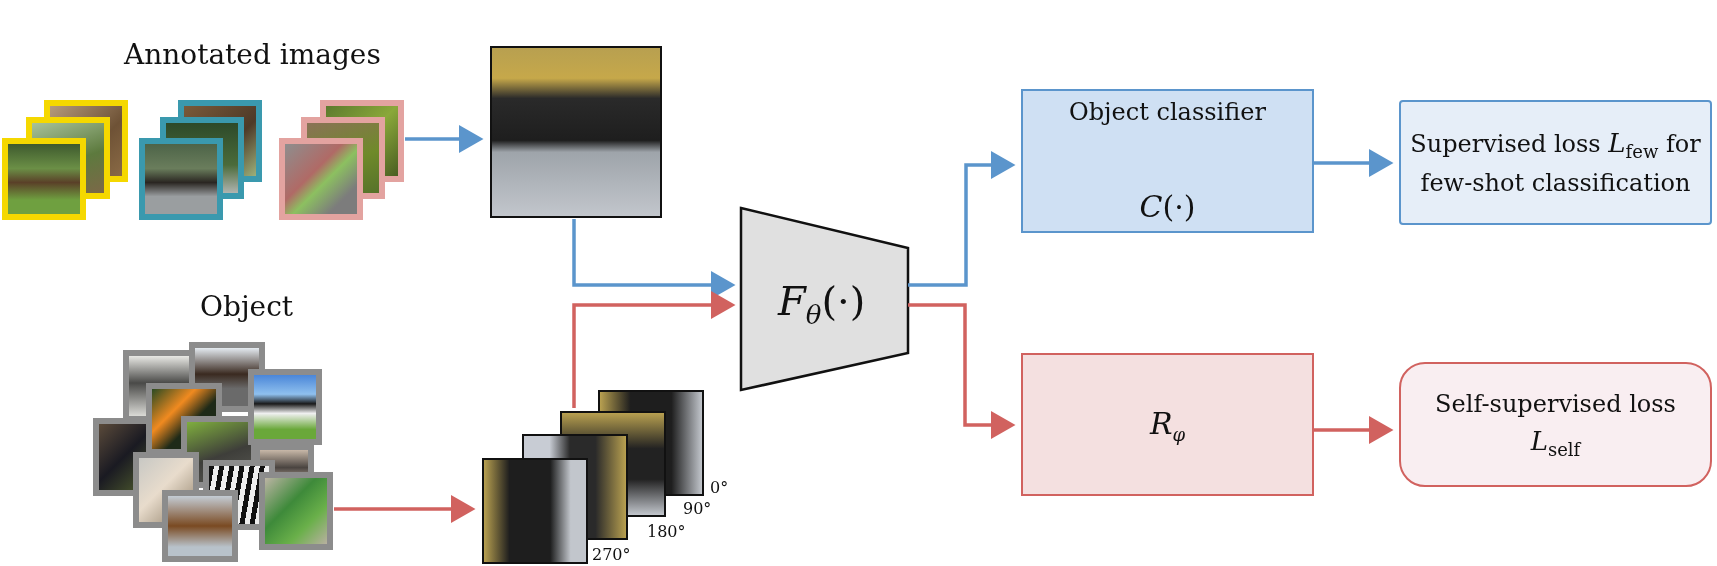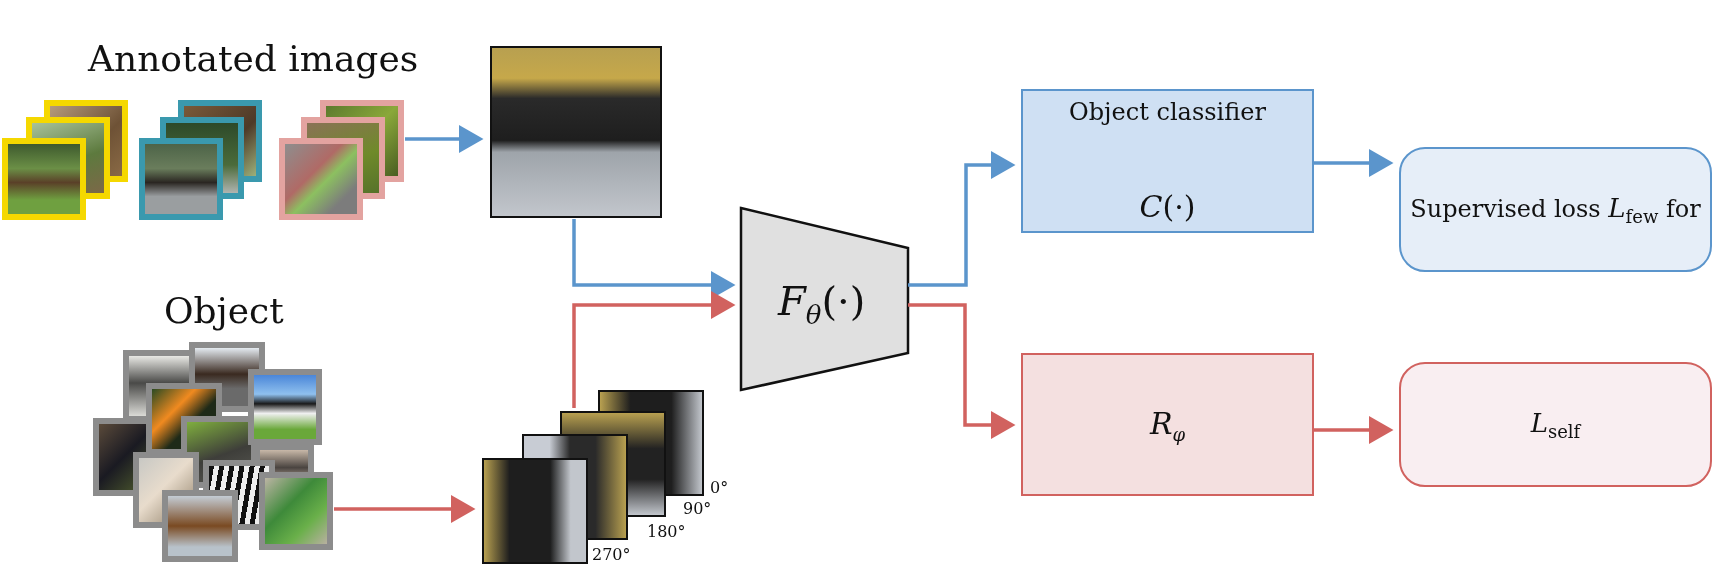--- a/index.html
+++ b/index.html
@@ -1,23 +1,23 @@
 <!DOCTYPE html>
 <html><head>
 <meta charset="utf-8">
 <style>
   html, body { margin:0; padding:0; background:#ffffff; }
   body { width:1717px; height:566px; position:relative; overflow:hidden;
          font-family:"DejaVu Serif","Liberation Serif",serif; color:#111; }
   .abs { position:absolute; }
-  .title { font-size:36px; white-space:nowrap; }
+  .title { font-size:28px; white-space:nowrap;margin-left:36px; }
   .box { position:absolute; box-sizing:border-box; display:flex; flex-direction:column;
          align-items:center; justify-content:center; text-align:center; font-size:24px; line-height:1.5; }
   .blue-box { background:#cfe0f3; border:2.5px solid #5b95cc; }
-  .blue-round { background:#e6eef8; border:2.5px solid #5b95cc; border-radius:26px;margin-top:47px; }
+  .blue-round { background:#e6eef8; border:2.5px solid #5b95cc; border-radius:4px; }
   .red-box { background:#f4e0e0; border:2.5px solid #d1625f; }
   .red-round { background:#f9eef1; border:2.5px solid #d1625f; border-radius:26px; }
   .math { font-family:"DejaVu Serif","Liberation Serif",serif; font-style:italic; font-size:30px; }
   .math sub { font-style:normal; font-size:18px; }
   .math .upright { font-style:normal; }
   .thumb { position:absolute; box-sizing:border-box; }
   .deg { position:absolute; font-size:16px; white-space:nowrap; }
   svg.wires { position:absolute; left:0; top:0; }
 </style>
 </head>
@@ -97,25 +97,27 @@
   <div>Object classifier</div>
   <div class="math" style="margin-top:6px;">
     <span>C</span><span class="upright">(·)</span>
   </div>
 </div>
 
 <div class="box blue-round" style="left:1399px;top:100px;width:313px;height:125px;">
   <div>
     <span>Supervised loss </span><span class="math" style="font-size:26px;"><span>L</span><sub>few</sub></span><span> for</span>
   </div>
+  <div>few-shot classification</div>
 </div>
 
 <div class="box red-box" style="left:1021px;top:353px;width:293px;height:143px;line-height:1.55;">
   <div class="math">
     <span>R</span><sub style="font-style:italic;">φ</sub>
   </div>
 </div>
 
 <div class="box red-round" style="left:1399px;top:362px;width:313px;height:125px;">
+  <div>Self-supervised loss</div>
   <div class="math" style="font-size:26px;">
     <span>L</span><sub>self</sub>
   </div>
 </div>
 
 </body></html>

